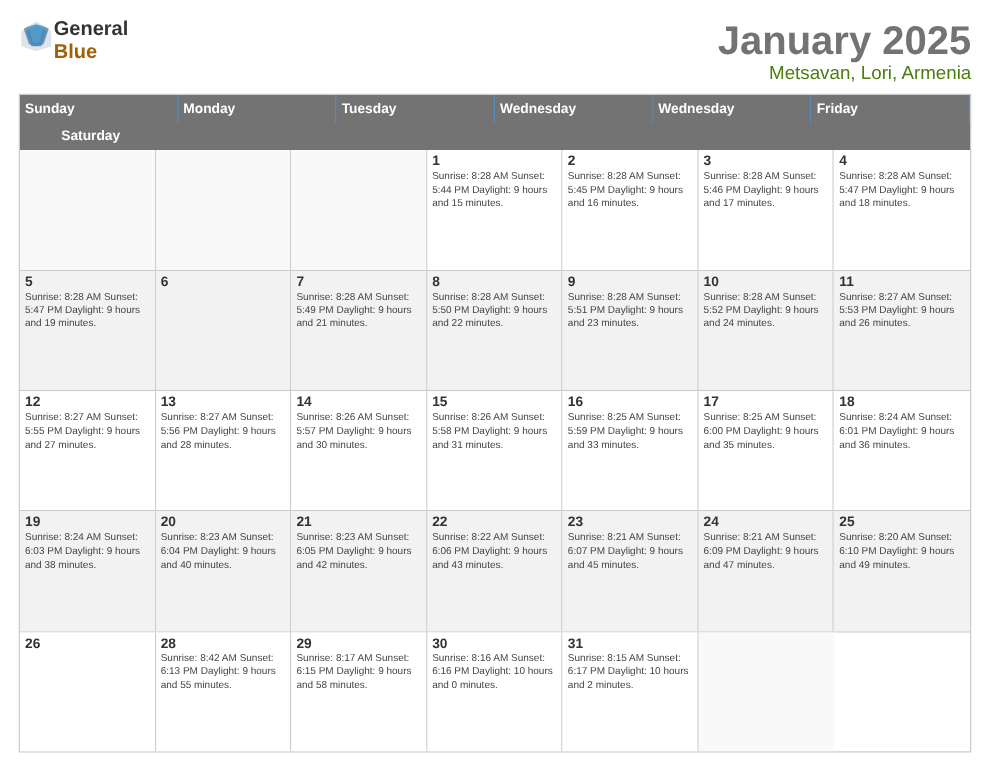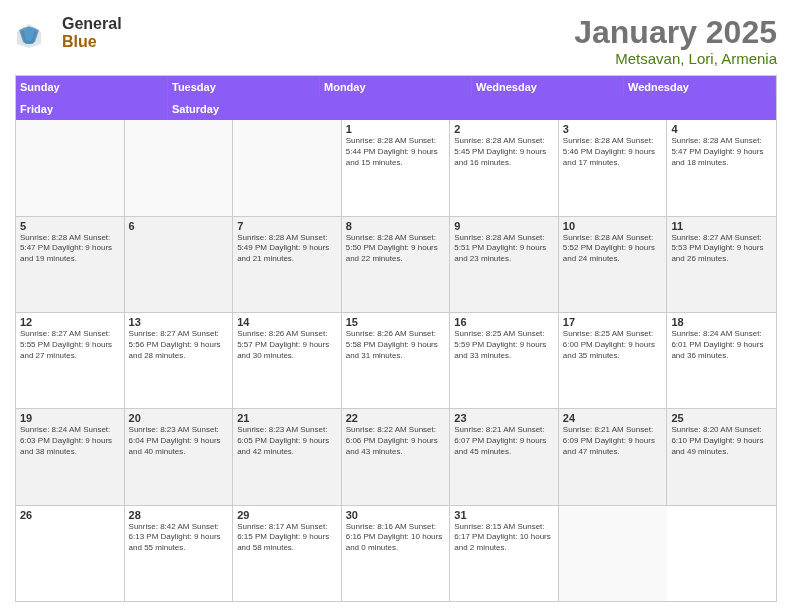--- a/index.html
+++ b/index.html
@@ -18,22 +18,22 @@
       flex-direction: column;
     }
     .header {
       display: flex;
       justify-content: space-between;
       align-items: flex-start;
       margin-bottom: 8px;
     }
     .logo {
       display: flex;
-      align-items: flex-end;
-      gap: 19px;
+      align-items: flex-start;
+      gap: 0;
     }
     .logo-text {
       display: flex;
       flex-direction: column;
       line-height: 1.1;
     }
     .logo-general {
       font-size: 16px;
       font-weight: bold;
       color: #333;
@@ -61,32 +61,32 @@
       color: #4d7c0f;
     }
     .calendar {
       flex: 1;
       display: flex;
       flex-direction: column;
       border: 1px solid #ccc;
     }
     .cal-header {
       display: grid;
-      grid-template-columns: repeat(5, 1fr);
-      background: #8b5cf6;
+      grid-template-columns: repeat(6, 1fr);
+      background: #737373;
     }
     .cal-header-cell {
       color: #fff;
       font-size: 11px;
       font-weight: bold;
       padding: 5px 4px;
       text-align: left;
       border-right: 1px solid #5a8ab8;
     }
-    .cal-header-cell:last-child { border-right: none; }
+    .cal-header-cell:last-child { border-right: none; margin-left: 29px; }
     .cal-body {
       display: flex;
       flex-direction: column;
       flex: 1;
     }
     .cal-row {
       display: grid;
       grid-template-columns: repeat(7, 1fr);
       flex: 1;
       border-bottom: 1px solid #ccc;
@@ -134,22 +134,22 @@
     </div>
     <div class="title-block">
       <div class="title-month">January 2025</div>
       <div class="title-location">Metsavan, Lori, Armenia</div>
     </div>
   </div>
 
   <div class="calendar">
     <div class="cal-header">
       <div class="cal-header-cell">Sunday</div>
+      <div class="cal-header-cell">Monday</div>
       <div class="cal-header-cell">Tuesday</div>
-      <div class="cal-header-cell">Monday</div>
       <div class="cal-header-cell">Wednesday</div>
       <div class="cal-header-cell">Wednesday</div>
       <div class="cal-header-cell">Friday</div>
       <div class="cal-header-cell">Saturday</div>
     </div>
     <div class="cal-body" id="cal-body">
     <div class="cal-row">
           <div class="cal-cell empty"></div>
           <div class="cal-cell empty"></div>
           <div class="cal-cell empty"></div>

